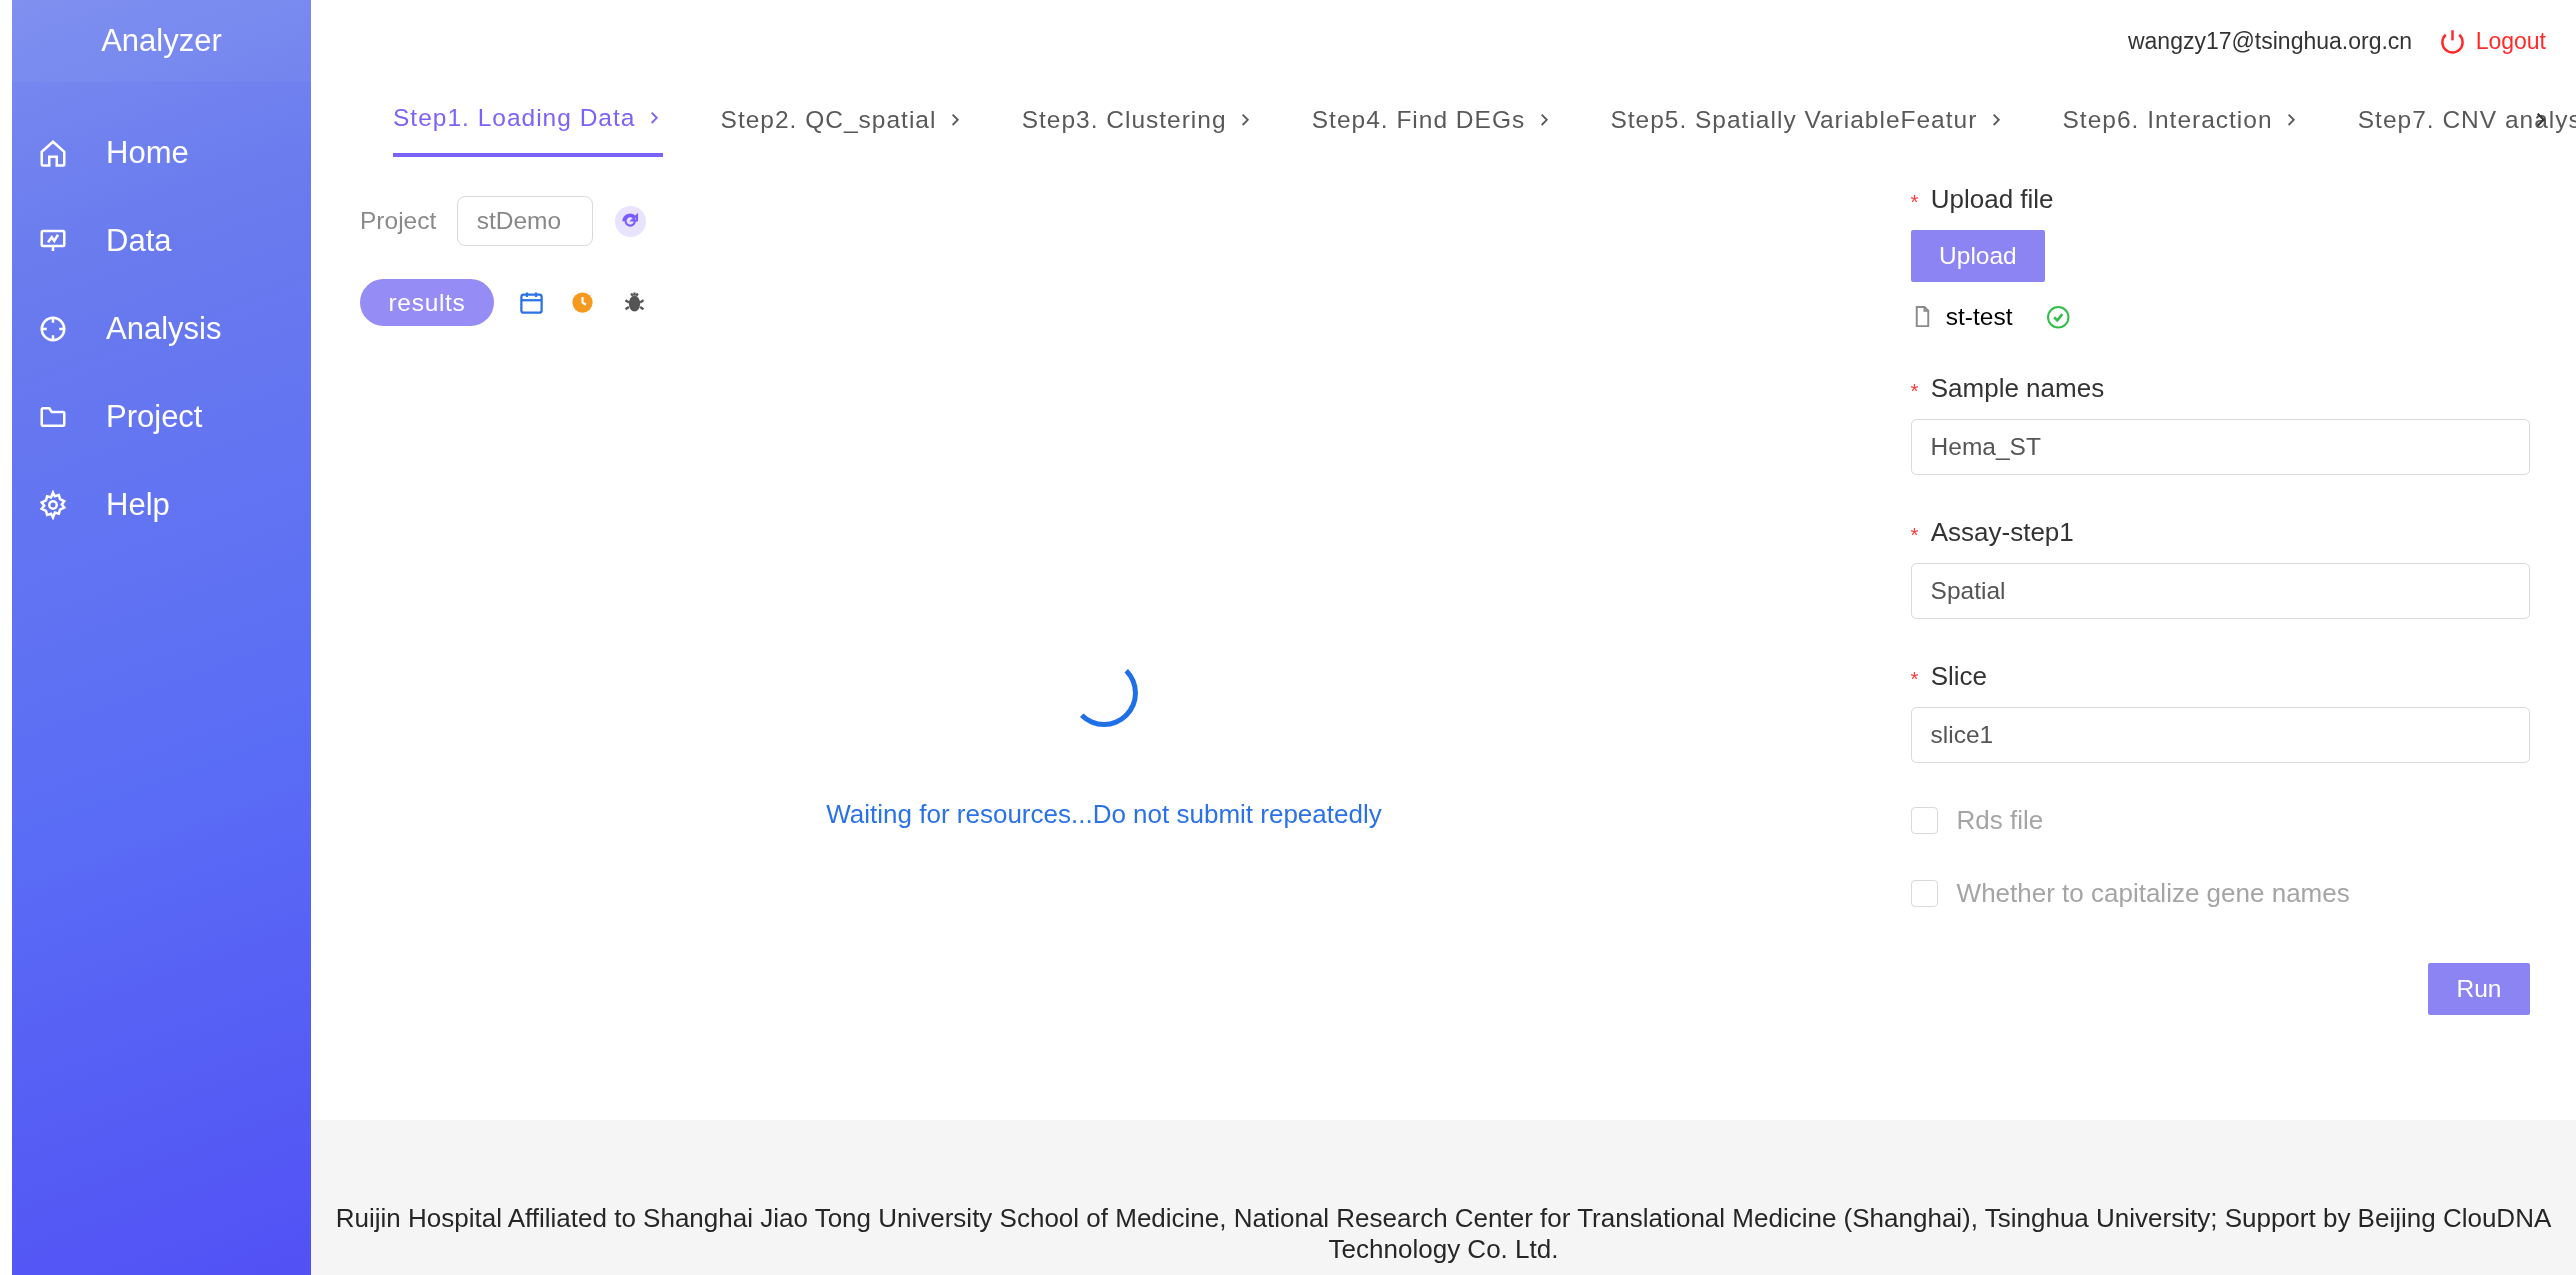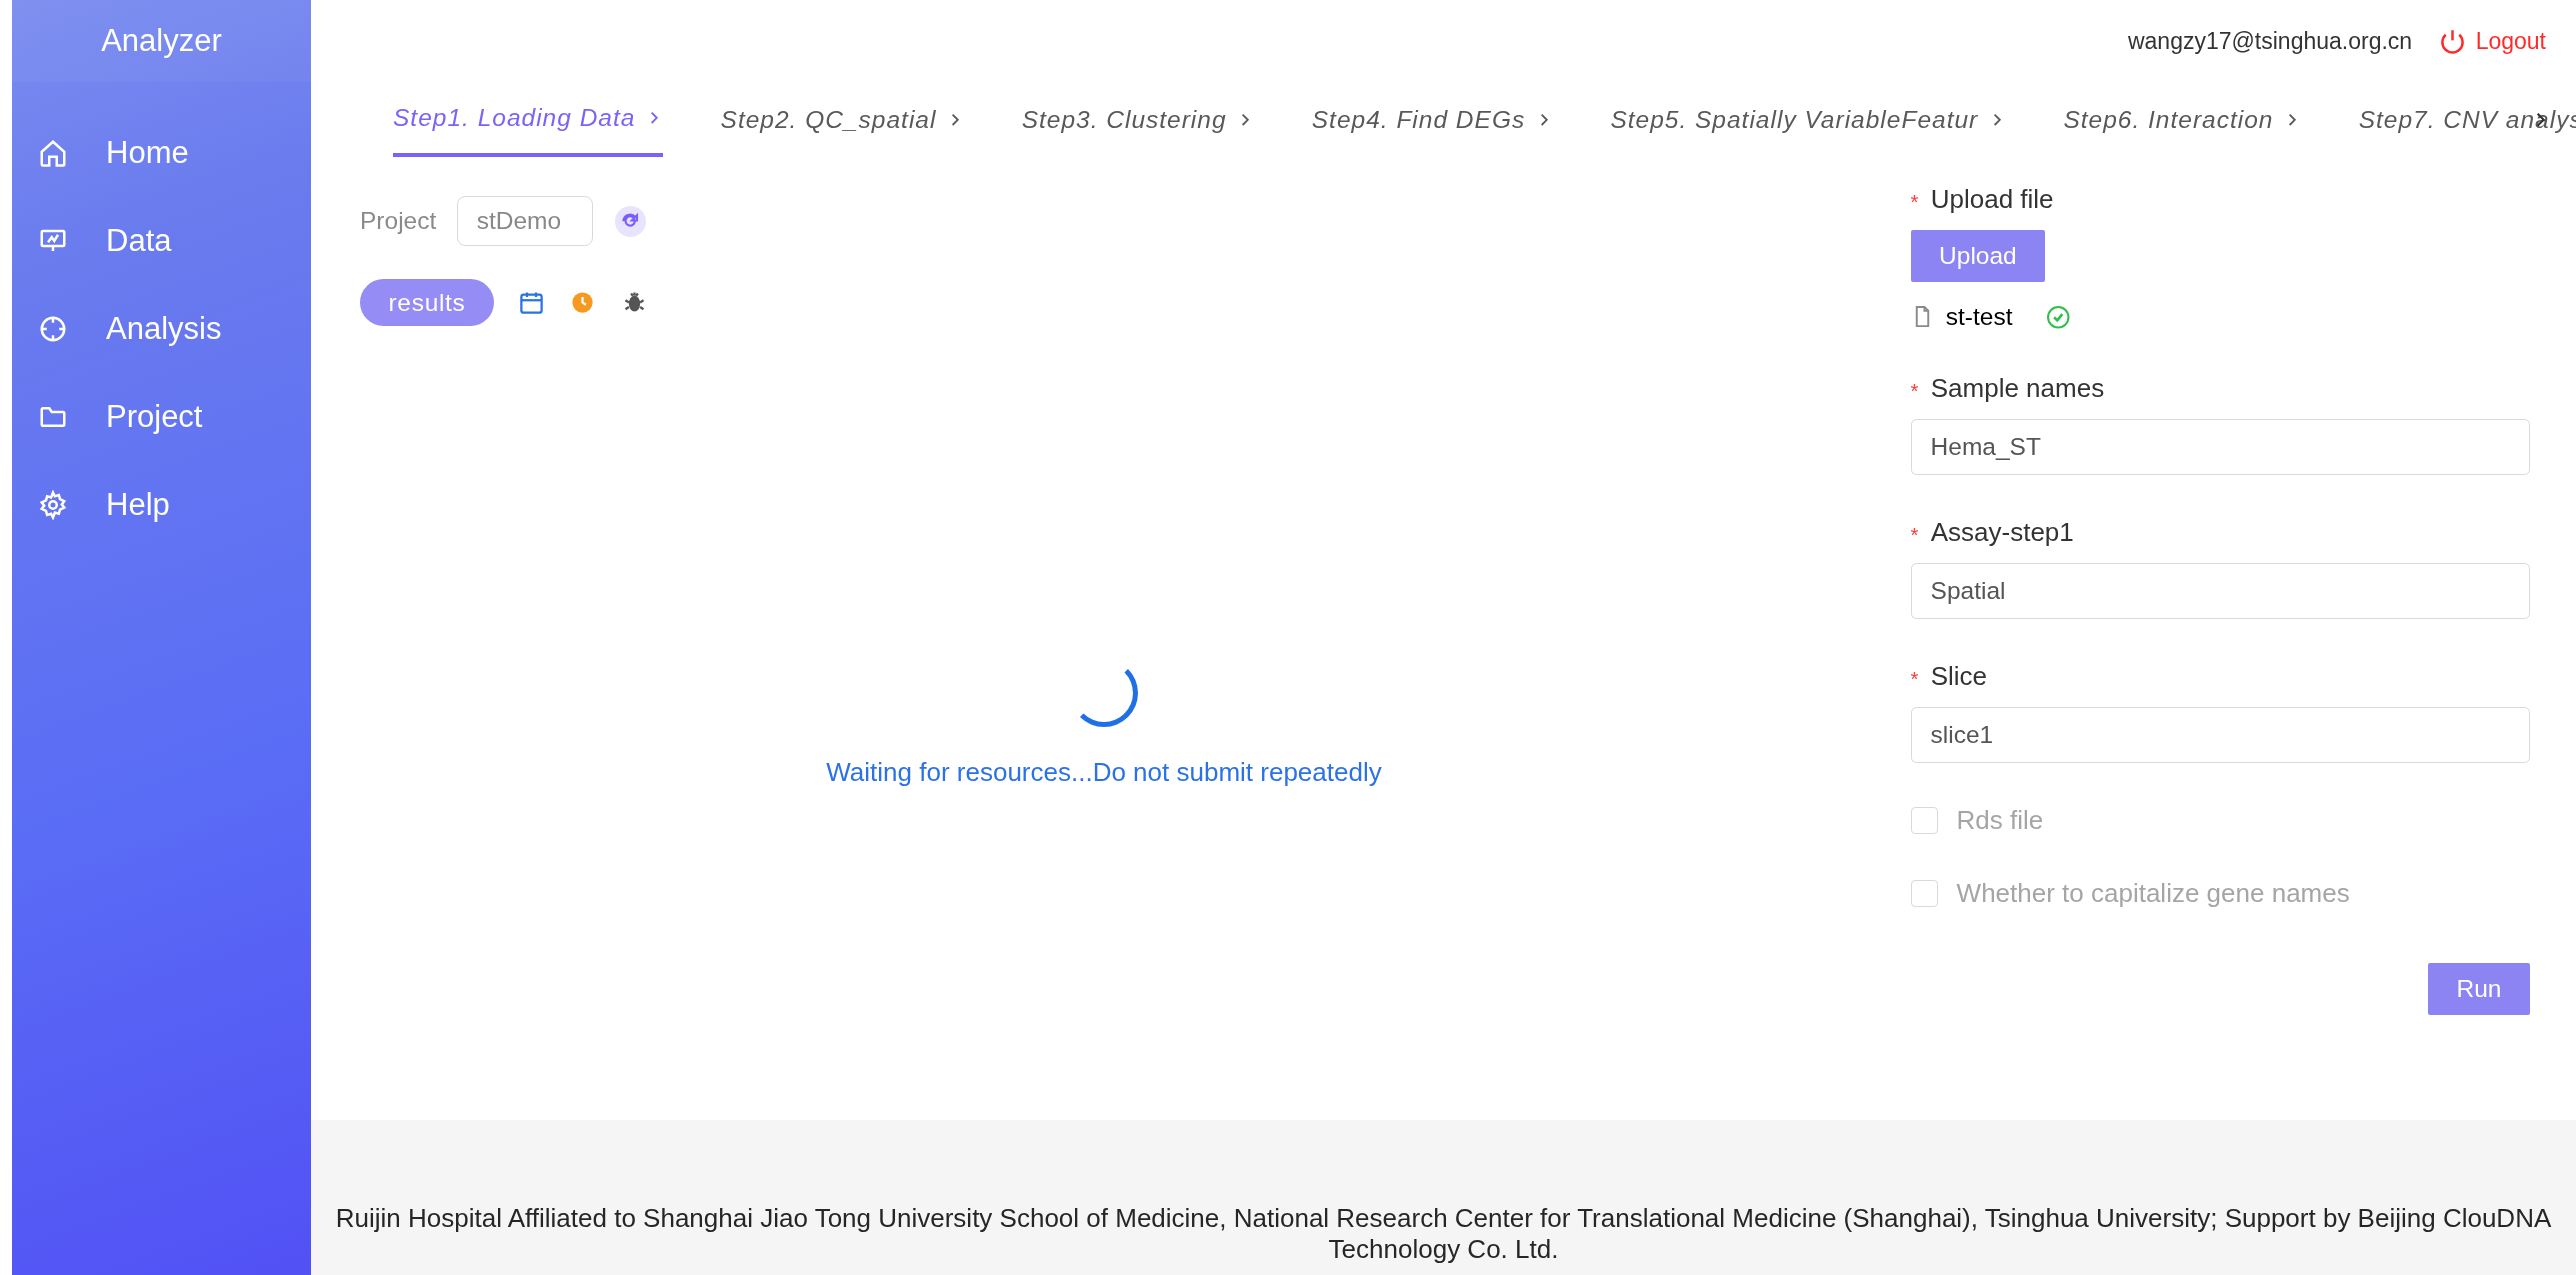--- a/index.html
+++ b/index.html
@@ -113,21 +113,20 @@
     display: flex;
     align-items: center;
     font-size: 24.5px;
     letter-spacing: 1px;
     color: #595959;
     margin-right: 58px;
     height: 75px;
     cursor: pointer;
     white-space: nowrap;
     flex: 0 0 auto;
-    font-style: italic;
   }
   .step-tab.active {
     color: #7a63f7;
     border-bottom: 4.1px solid #7a63f7;
   }
   .step-tab .chevron {
     width: 17.7px;
     height: 17.7px;
     margin-left: 9.5px;
   }
@@ -220,20 +219,21 @@
     justify-content: center;
   }
   .mini-icon svg { width: 27px; height: 27px; }
   
   .spinner-area {
     flex: 1 1 auto;
     display: flex;
     flex-direction: column;
     align-items: center;
     padding-top: 272px;
+    gap: 42px;
   }
   .spinner {
     width: 68px;
     height: 68px;
     border: 5.4px solid transparent;
     border-right-color: #1f6fe6;
     border-bottom-color: #1f6fe6;
     border-radius: 50%;
     animation: spin 1s linear infinite;
   }

